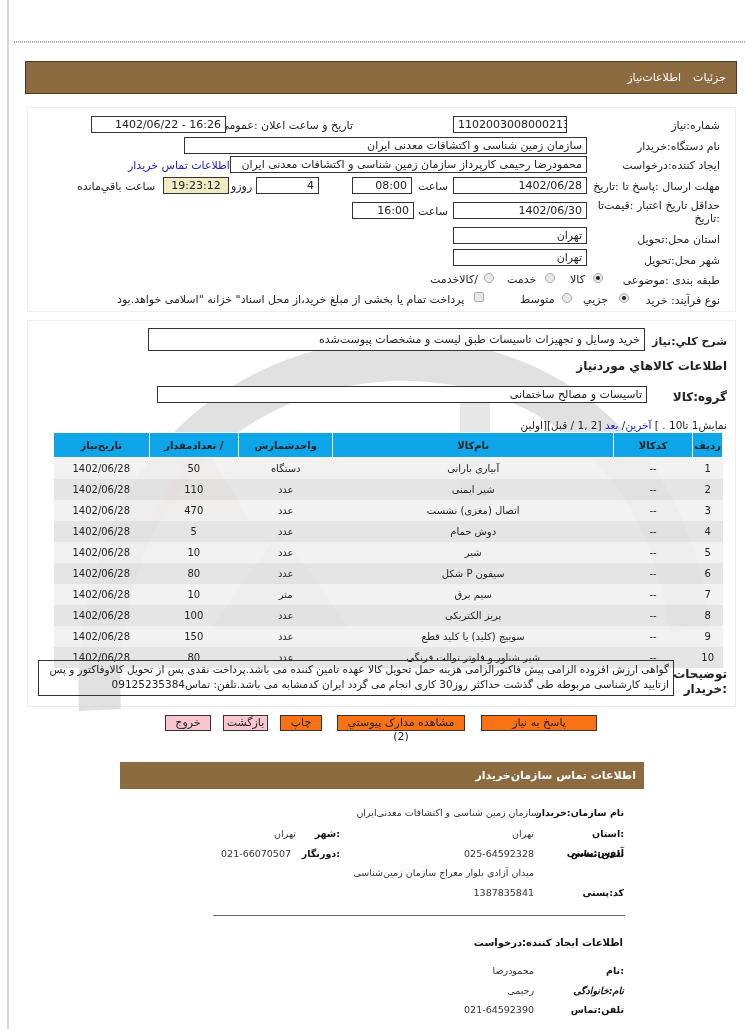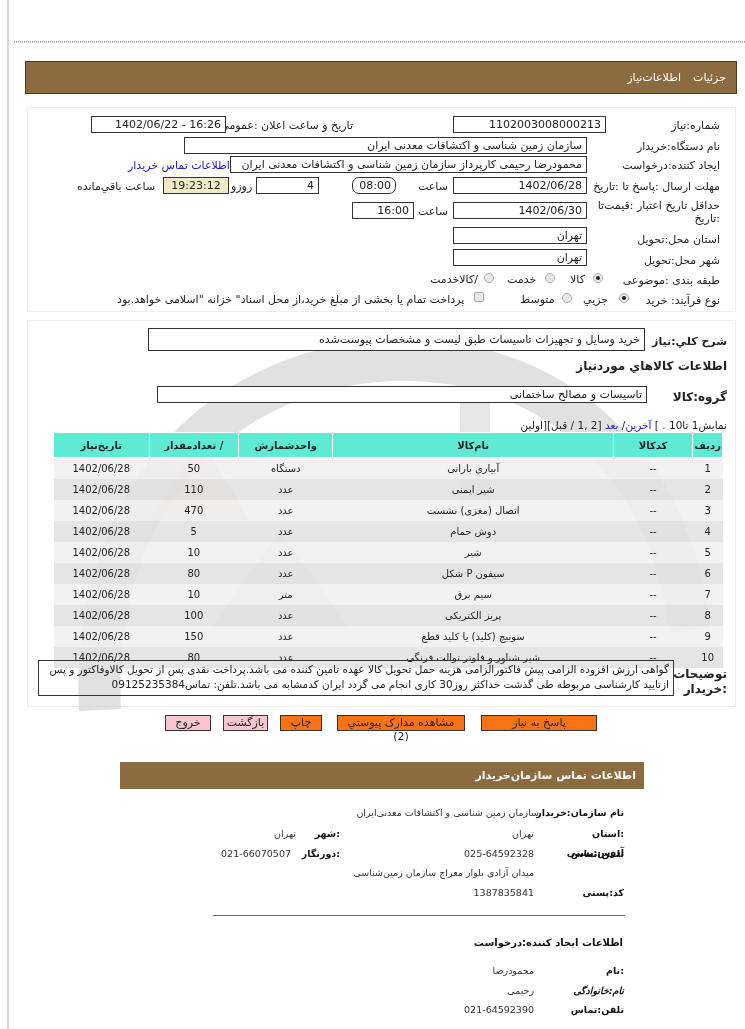--- a/index.html
+++ b/index.html
@@ -15,21 +15,21 @@
   .bold { font-weight:bold; }
   .box { position:absolute; border:1px solid #333; background:#fff; box-sizing:border-box; height:17px;
          font-size:11px; line-height:15px; padding:0 4px; white-space:nowrap; overflow:hidden; }
   .box.ltr { direction:ltr; text-align:right; }
   .box.yellow { background:#efecc4; text-align:center; }
   .link { color:#1a1acc; text-decoration:none; }
   .radio { position:absolute; width:10px; height:10px; border-radius:50%; border:1px solid #aaa; background:#e8e8e8; box-sizing:border-box; }
   .radio.on::after { content:""; position:absolute; left:2px; top:2px; width:4px; height:4px; border-radius:50%; background:#222; }
   .check { position:absolute; width:10px; height:10px; border:1px solid #aaa; background:#e8e8e8; box-sizing:border-box; border-radius:2px; }
   table.items { position:absolute; left:53px; top:432px; width:670px; border-collapse:collapse; font-size:10px; background:transparent; }
-  table.items th { background:#5eead4; color:#222; font-weight:bold; height:22px; border:1px solid #fff; font-size:10px; }
+  table.items th { background:#0ea5e9; color:#222; font-weight:bold; height:22px; border:1px solid #fff; font-size:10px; }
   table.items td { height:19px; text-align:center; font-size:10px; }
   table.items tr.odd td { background:rgba(240,240,240,0.85); }
   table.items tr.even td { background:rgba(225,225,225,0.85); }
   .watermark { position:absolute; left:30px; top:330px; width:700px; height:400px; pointer-events:none; }
   .btn { position:absolute; height:16px; border:1px solid #333; font-size:11px; line-height:14px; text-align:center; box-sizing:border-box; cursor:pointer; }
   .btn.green { background:#f97316; }
   .btn.pink { background:#f9c6cf; }
   .notes { position:absolute; left:38px; top:660px; width:636px; height:36px; border:1px solid #333; box-sizing:border-box;
            font-size:10.5px; line-height:15px; padding:1px 4px; }
   .sec2-bar { position:absolute; left:120px; top:762px; width:524px; height:27px; background:#8c6b40; color:#fff; font-weight:bold; font-size:11px; }
@@ -45,35 +45,35 @@
 <div class="top-rule"></div>
 
 <div class="header-bar">
   <span style="right:10px;">جزئیات</span>
   <span style="right:55px;">اطلاعات‌نیاز</span>
 </div>
 
 <div class="panel" style="left:27px; top:107px; width:709px; height:205px;"></div>
 
 <span class="lbl" style="right:25px; top:119px;">شماره:نیاز</span>
-<div class="box ltr" style="left:453px; top:116px; width:153px;">1102003008000213</div>
+<div class="box ltr" style="left:453px; top:116px; width:114px;">1102003008000213</div>
 <span class="lbl" style="right:392px; top:119px;">تاریخ و ساعت اعلان :عمومي</span>
 <div class="box ltr" style="left:91px; top:116px; width:135px;">1402/06/22 - 16:26</div>
 
 <span class="lbl" style="right:25px; top:140px;">نام دستگاه:خریدار</span>
 <div class="box" style="left:184px; top:137px; width:403px;">سازمان زمین شناسی و اکتشافات معدنی ایران</div>
 
 <span class="lbl" style="right:25px; top:159px;">ایجاد کننده:درخواست</span>
 <div class="box" style="left:230px; top:156px; width:357px;">محمودرضا رحیمی کارپرداز سازمان زمین شناسی و اکتشافات معدنی ایران</div>
 <a class="lbl link" style="left:128px; top:159px;">اطلاعات تماس خریدار</a>
 
 <span class="lbl" style="right:25px; top:180px;">مهلت ارسال :پاسخ تا :تاریخ</span>
 <div class="box ltr" style="left:453px; top:177px; width:134px;">1402/06/28</div>
 <span class="lbl" style="left:418px; top:180px;">ساعت</span>
-<div class="box ltr" style="left:352px; top:177px; width:44px;border-radius:7px;">08:00</div>
+<div class="box ltr" style="left:352px; top:177px; width:60px;">08:00</div>
 <div class="box ltr" style="left:256px; top:177px; width:63px;">4</div>
 <span class="lbl" style="left:231px; top:180px;">روزو</span>
 <div class="box yellow ltr" style="left:163px; top:177px; width:66px;">19:23:12</div>
 <span class="lbl" style="left:77px; top:180px;">ساعت باقي‌مانده</span>
 
 <span class="lbl" style="right:25px; top:199px;">حداقل تاریخ اعتبار :قیمت‌تا</span>
 <span class="lbl" style="right:25px; top:212px;">:تاریخ</span>
 <div class="box ltr" style="left:453px; top:202px; width:134px;">1402/06/30</div>
 <span class="lbl" style="left:418px; top:205px;">ساعت</span>
 <div class="box ltr" style="left:352px; top:202px; width:62px;">16:00</div>

